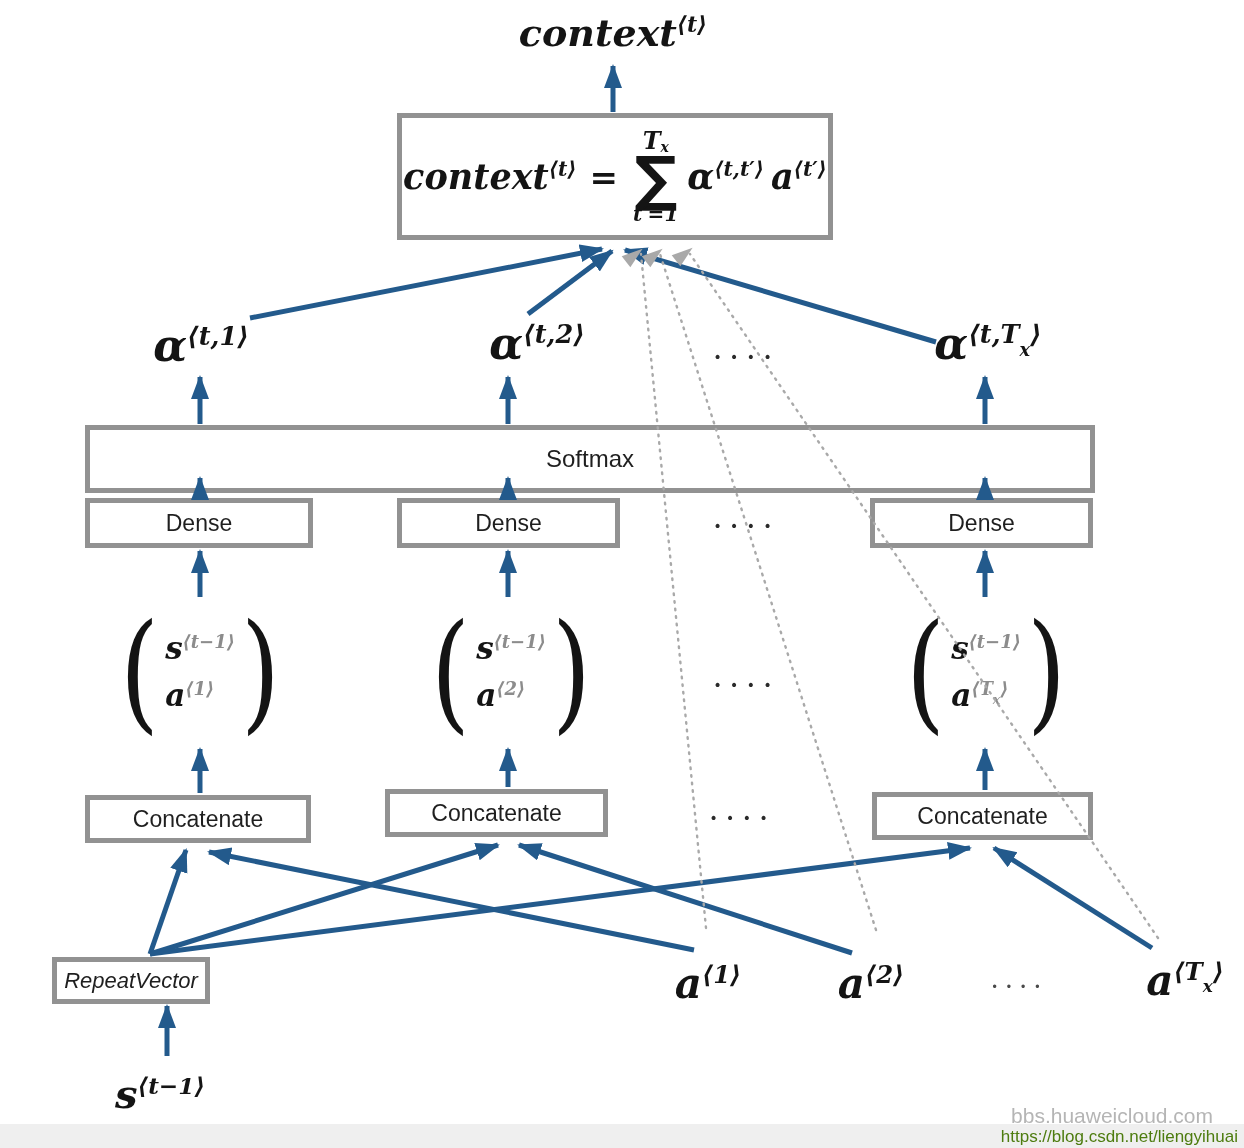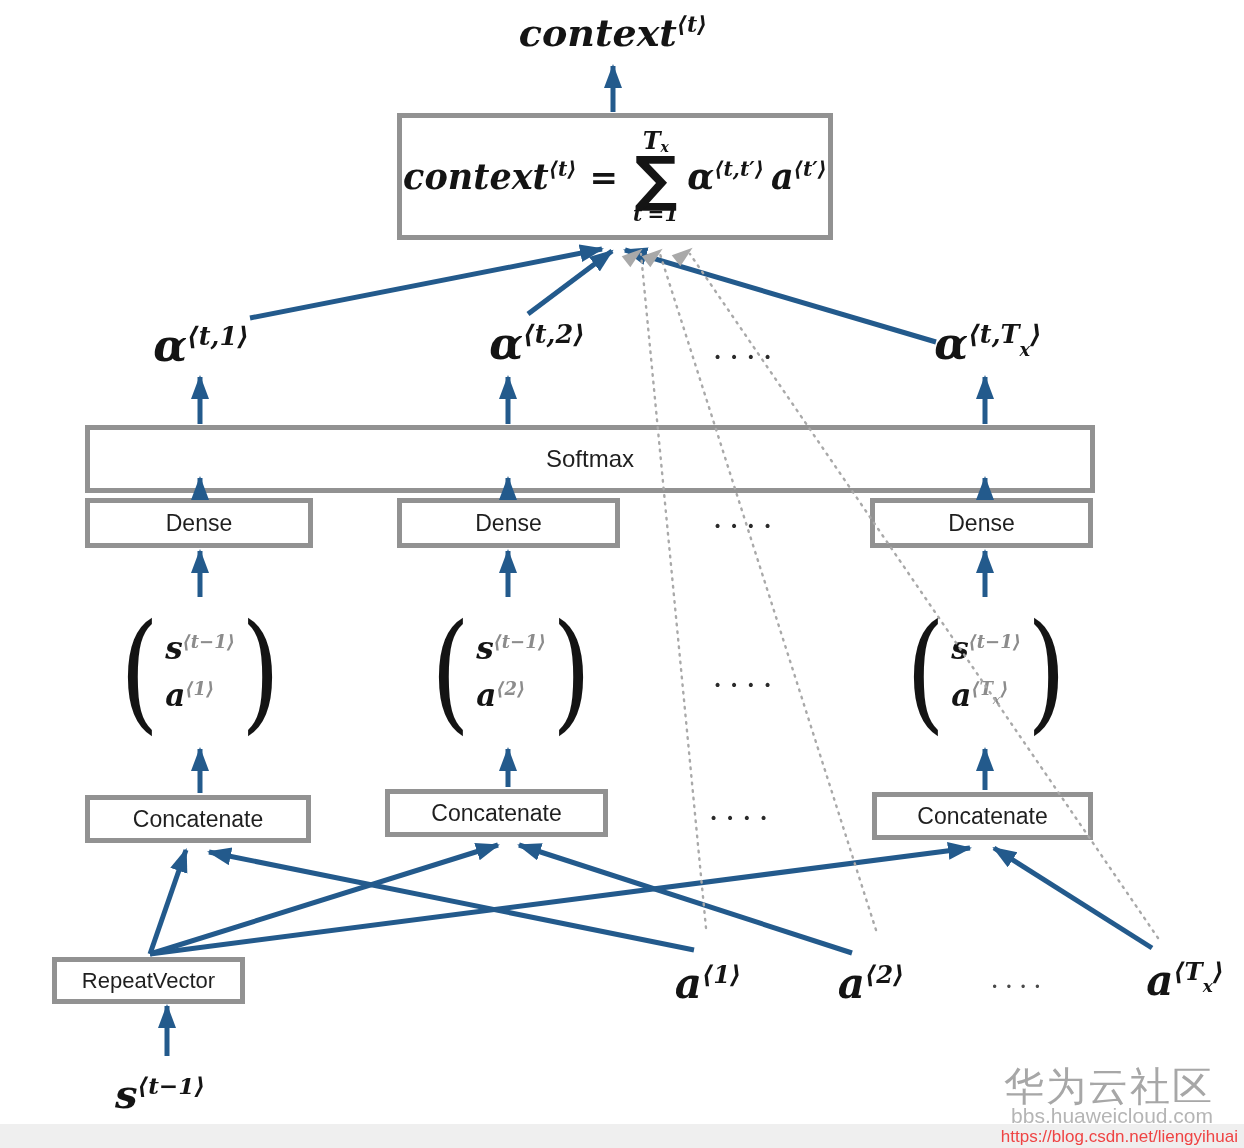--- a/index.html
+++ b/index.html
@@ -35,21 +35,21 @@
          line-height:0.9;color:#141414;transform:scaleY(1.3);}
   .vec-col{display:flex;flex-direction:column;align-items:flex-start;gap:16px;padding:0 6px;}
   .vec-entry{font-size:31px;}
   
   .dots{font-family:"DejaVu Serif",serif;font-style:normal;font-weight:700;color:#2a2a2a;
         font-size:22px;letter-spacing:9px;line-height:1;}
   .dots-small{font-size:18px;color:#4a4a4a;letter-spacing:8px;}
   
   .wm-cjk{position:absolute;right:30px;top:1059px;font-size:40px;letter-spacing:2px;color:#a7a7a7;z-index:2;}
   .wm-site{position:absolute;right:31px;top:1104px;font-size:21px;color:#b5b5b5;z-index:2;margin-left:7px;}
-  .wm-url{position:absolute;right:6px;top:1127px;font-size:17px;color:#ef4444;z-index:3;}
+  .wm-url{position:absolute;right:6px;top:1127px;font-size:17px;color:#4d7c0f;z-index:3;}
   .bottom-strip{position:absolute;left:0;top:1124px;width:1244px;height:24px;background:#efefef;z-index:0;}
   
   svg.connectors{position:absolute;left:0;top:0;z-index:5;pointer-events:none;}
 </style>
 </head>
 <body>
 
 <div class="stage">
 
   <div class="bottom-strip"></div>
@@ -120,31 +120,30 @@
     <span class="blabel">Concatenate</span>
   </div>
   <div class="nbox" style="left:385px;top:789px;width:223px;height:48px;">
     <span class="blabel">Concatenate</span>
   </div>
   <div class="nbox" style="left:872px;top:792px;width:221px;height:48px;">
     <span class="blabel">Concatenate</span>
   </div>
   <div class="abs ctr dots" style="left:743px;top:818px;">····</div>
 
-  <div class="nbox" style="left:52px;top:957px;width:193px;height:47px;">
+  <div class="nbox" style="left:52px;top:957px;width:158px;height:47px;font-style:italic;">
     <span class="blabel" style="font-size:22px;">RepeatVector</span>
   </div>
 
   <div class="abs ctr math" style="left:160px;top:1094px;font-size:40px;"><span class="seg-n">s</span><span class="seg-s">⟨t−1⟩</span></div>
   <div class="abs ctr math" style="left:708px;top:984px;font-size:42px;"><span class="seg-n">a</span><span class="seg-s">⟨1⟩</span></div>
   <div class="abs ctr math" style="left:871px;top:984px;font-size:42px;"><span class="seg-n">a</span><span class="seg-s">⟨2⟩</span></div>
   <div class="abs ctr math" style="left:1185px;top:981px;font-size:42px;"><span class="seg-n">a</span><span class="seg-s">⟨T</span><span class="seg-ss">x</span><span class="seg-s">⟩</span></div>
   <div class="abs ctr dots dots-small" style="left:1020px;top:987px;">····</div>
 
-  <div class="wm-cjk">华为云社区</div>
   <div class="wm-site">bbs.huaweicloud.com</div>
   <div class="wm-url">https://blog.csdn.net/liengyihuai</div>
 
   <svg class="connectors" width="1244" height="1148" viewBox="0 0 1244 1148">
     <defs>
       <marker id="mb" markerUnits="userSpaceOnUse" markerWidth="26" markerHeight="20" refX="22" refY="9" orient="auto">
         <path d="M0,0 L24,9 L0,18 z" fill="#235a8c"></path>
       </marker>
     </defs>
     <g stroke="#235a8c" stroke-width="5" fill="none">

